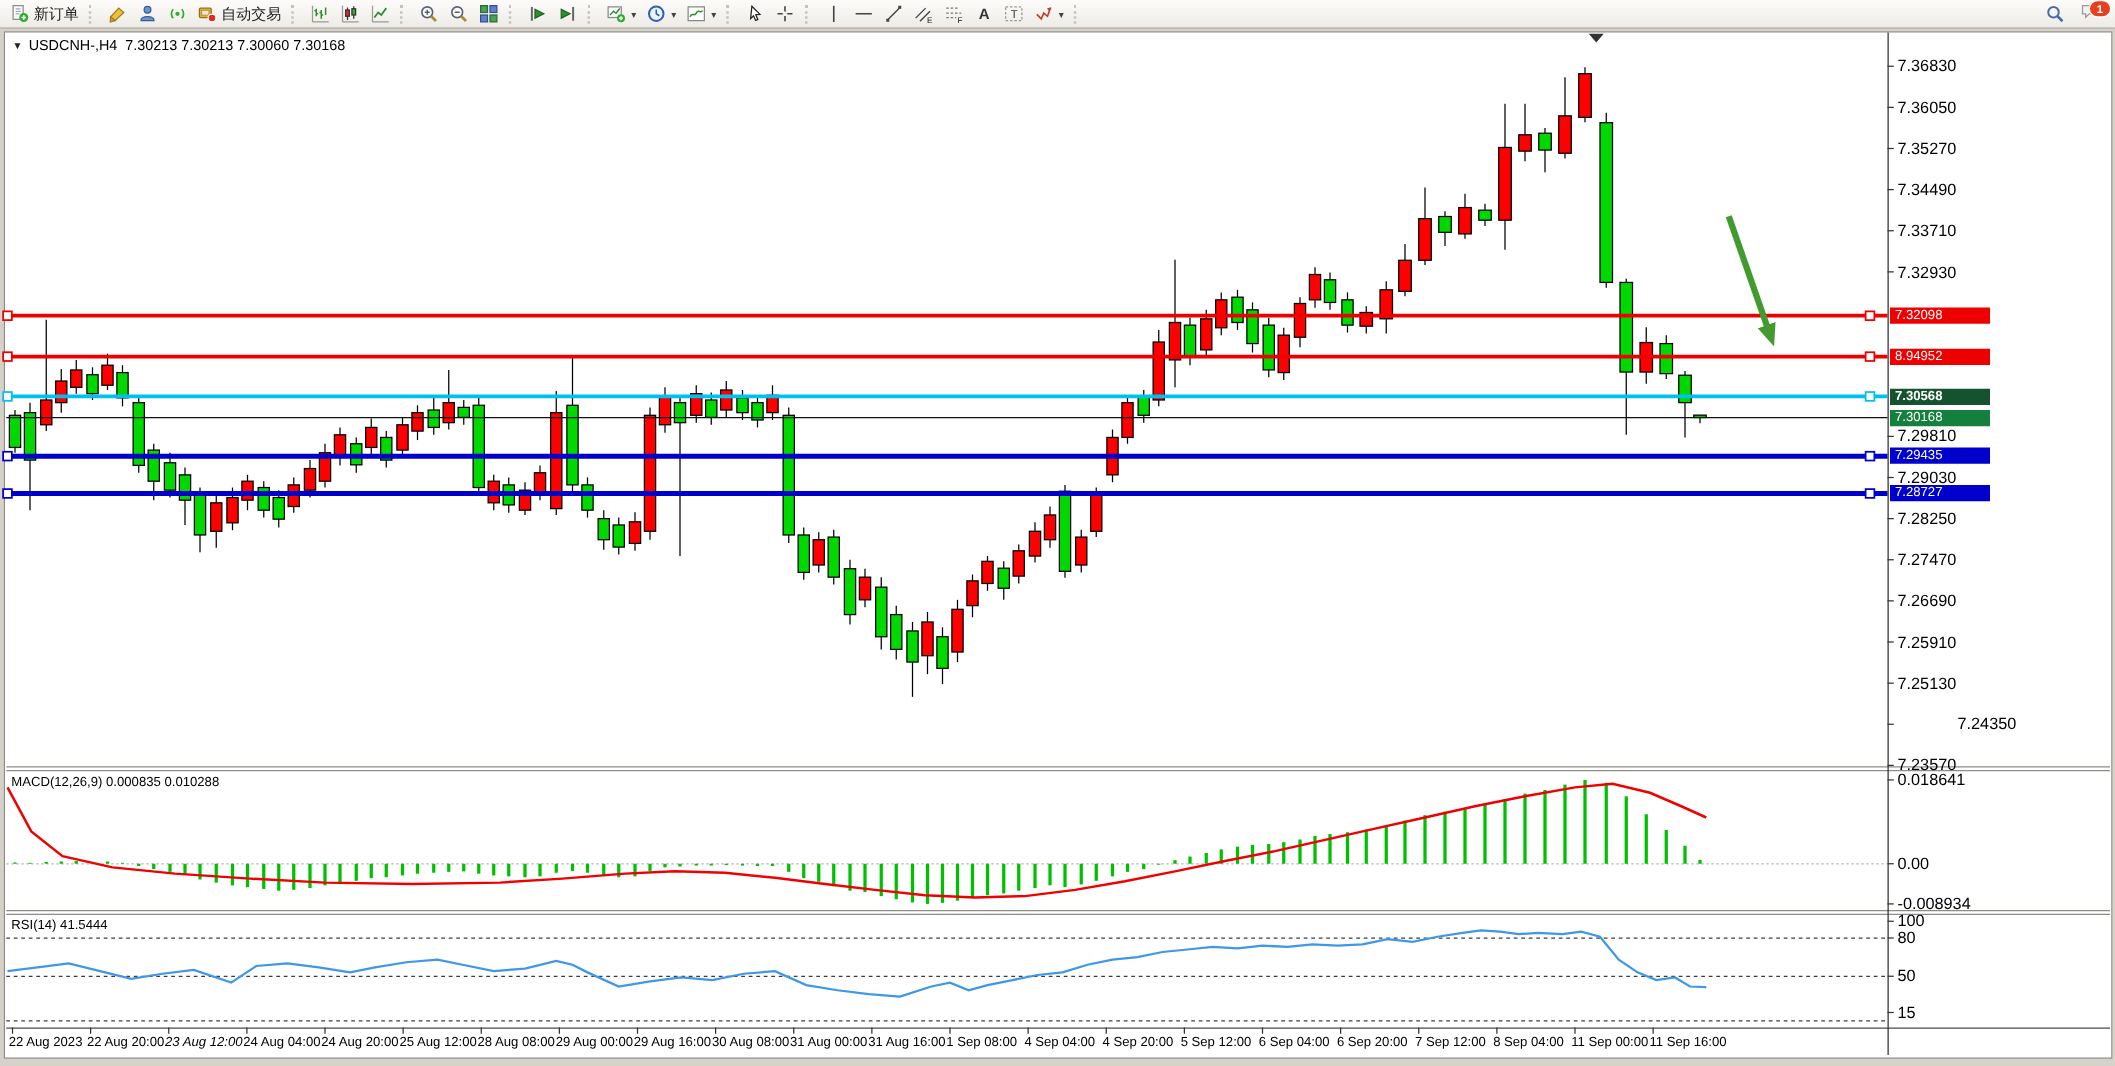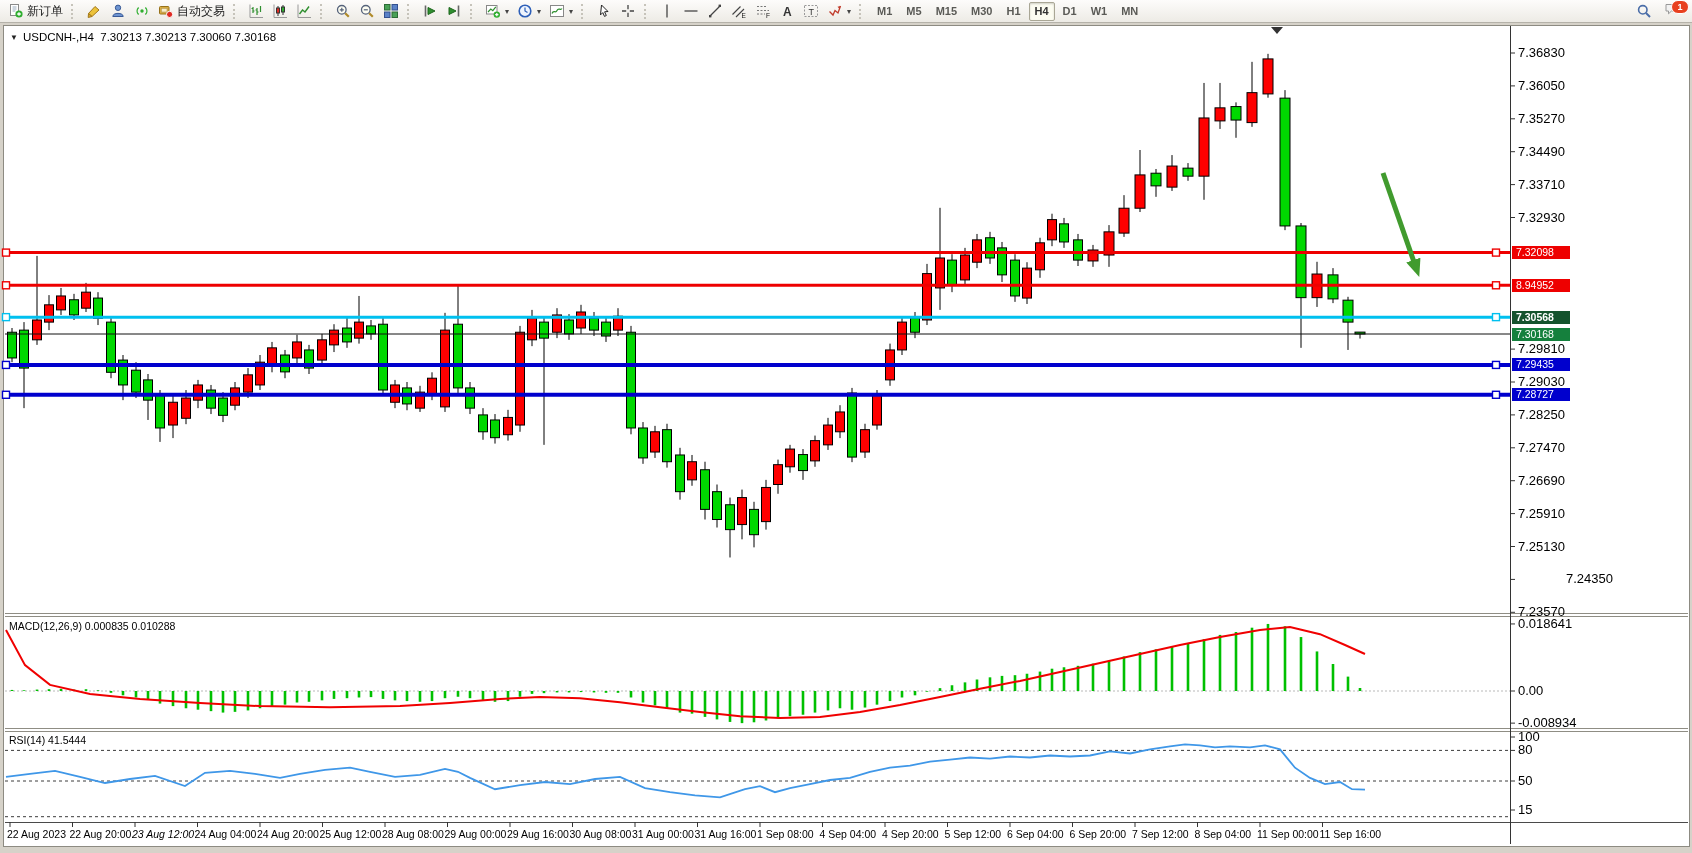--- a/index.html
+++ b/index.html
@@ -47,21 +47,21 @@
   #plot{position:absolute;left:0;top:0;z-index:5;pointer-events:none}
   #labels{position:absolute;left:0;top:0;width:1692px;height:853px;z-index:6;pointer-events:none}
   .chart-title{
     position:absolute;left:10px;top:31px;font-size:11.5px;color:#000;z-index:7;white-space:nowrap;
   }
   .chart-title .tri{font-size:8px;color:#222;margin-right:5px;vertical-align:1px}
   .panel-label{position:absolute;left:9px;font-size:10.5px;color:#000;z-index:7;white-space:nowrap}
   .axlbl{position:absolute;font-size:13px;color:#000;white-space:nowrap;line-height:12px}
   .timelbl{position:absolute;top:828px;font-size:10.5px;color:#000;white-space:nowrap}
   .pbox{
-    position:absolute;left:1512px;width:58px;height:13px;font-size:10.5px;
+    position:absolute;left:1512px;width:80px;height:13px;font-size:10.5px;
     color:#fff;line-height:13px;padding-left:4px;box-sizing:border-box;white-space:nowrap;
   }
 </style>
 </head>
 <body>
 
 <div class="toolbar">
   <div id="toolbar-groups" style="display:flex;align-items:center;height:100%">
       <div class="tb-group">
         <span class="tb-btn">
@@ -302,31 +302,20 @@
           <span>
             <svg viewBox="0 0 16 16" width="16" height="16">
               <path d="M2.5 8.5l3.5 3.5 2-4.5 3 2.5 2.5-7" fill="none" stroke="#c03a2a" stroke-width="1.3"></path>
               <path d="M13.5 3l-3 .8 2 2.2z" fill="#c03a2a"></path>
             </svg>
           </span>
           <span class="tb-caret">▾</span>
         </span>
       </div>
       <span class="tb-sep"></span>
-    </div>
-  <div class="tb-group" id="tf-group">
-      <span class="tf-btn">M1</span>
-      <span class="tf-btn">M5</span>
-      <span class="tf-btn">M15</span>
-      <span class="tf-btn">M30</span>
-      <span class="tf-btn">H1</span>
-      <span class="tf-btn active">H4</span>
-      <span class="tf-btn">D1</span>
-      <span class="tf-btn">W1</span>
-      <span class="tf-btn">MN</span>
     </div>
   <div class="tb-right">
     <span class="tb-btn" id="search-btn">
         <svg viewBox="0 0 16 16" width="16" height="16">
           <circle cx="6.8" cy="6.8" r="4.2" fill="none" stroke="#4a6da8" stroke-width="1.6"></circle>
           <path d="M10 10l4 4" stroke="#4a6da8" stroke-width="2"></path>
         </svg>
       </span>
     <span class="chat-wrap">
       <span id="chat-icon"><svg viewBox="0 0 16 16" width="16" height="16">

